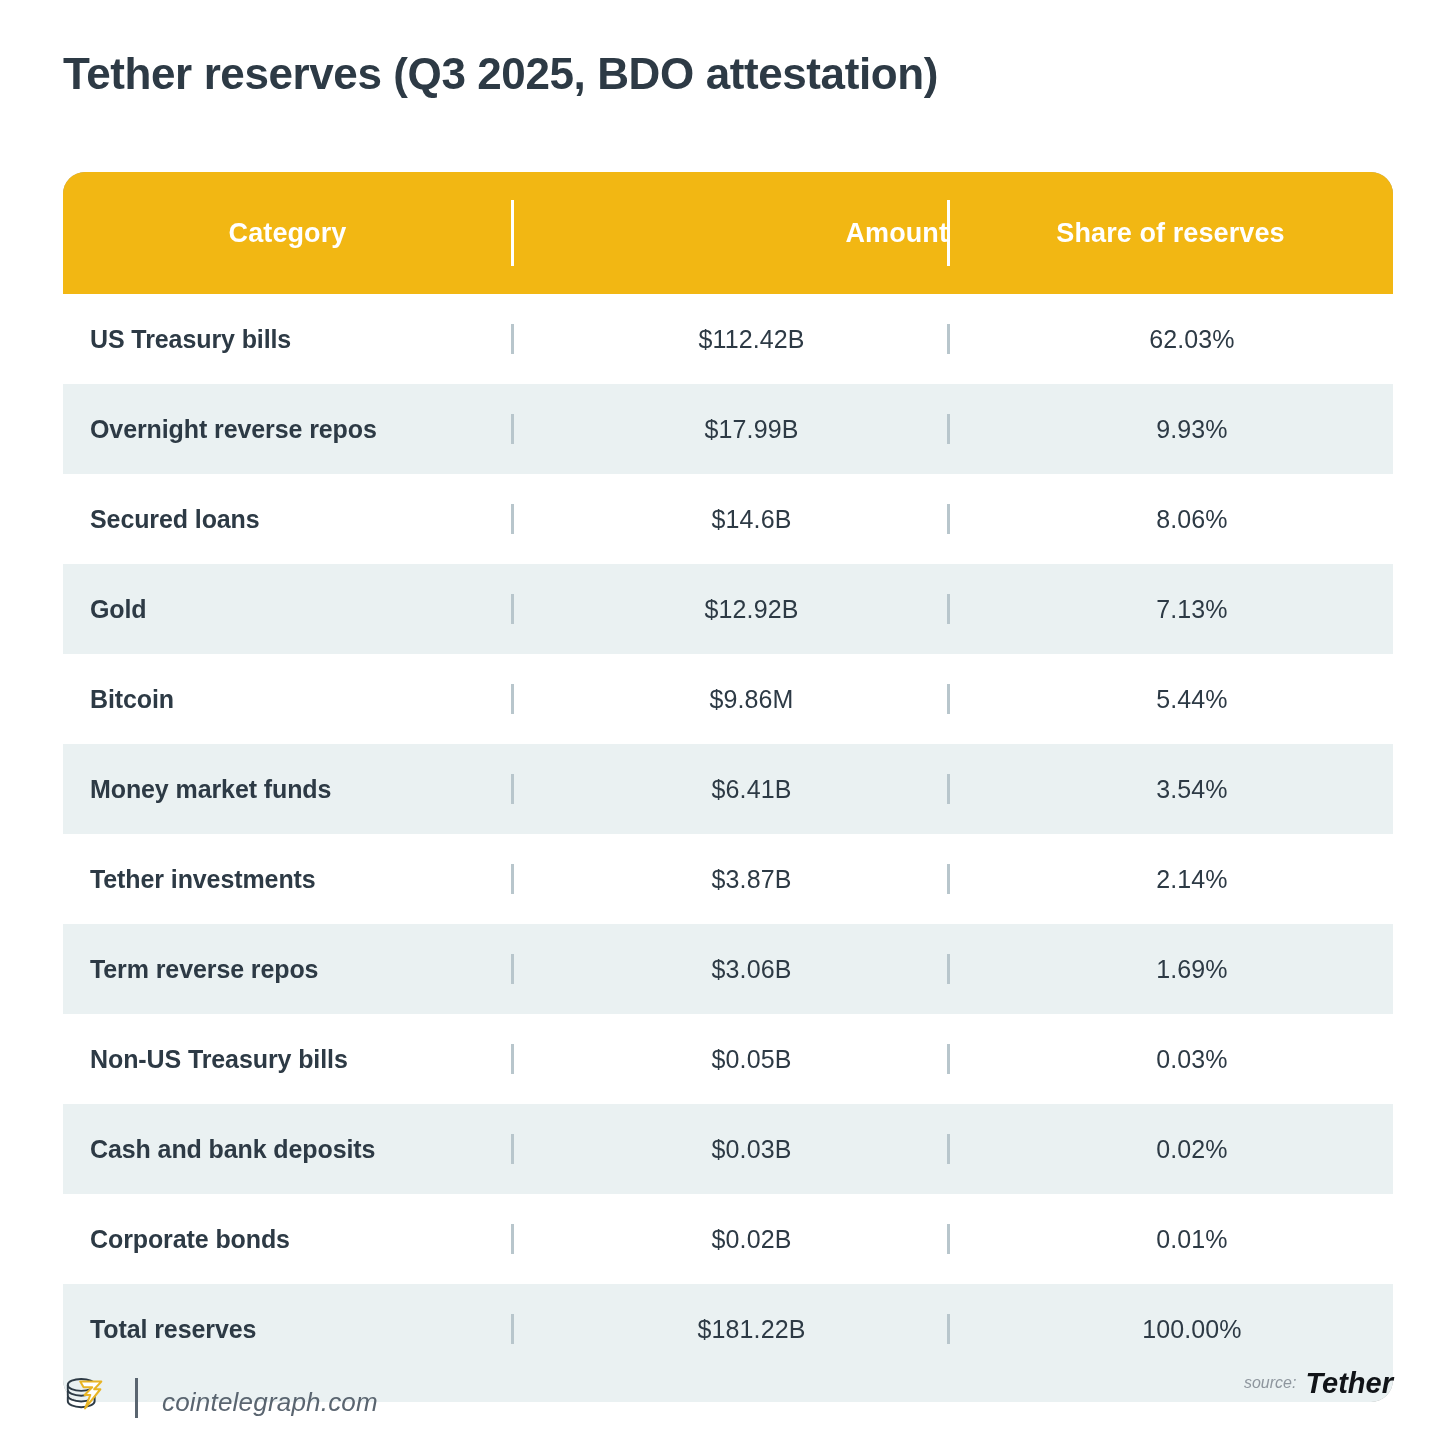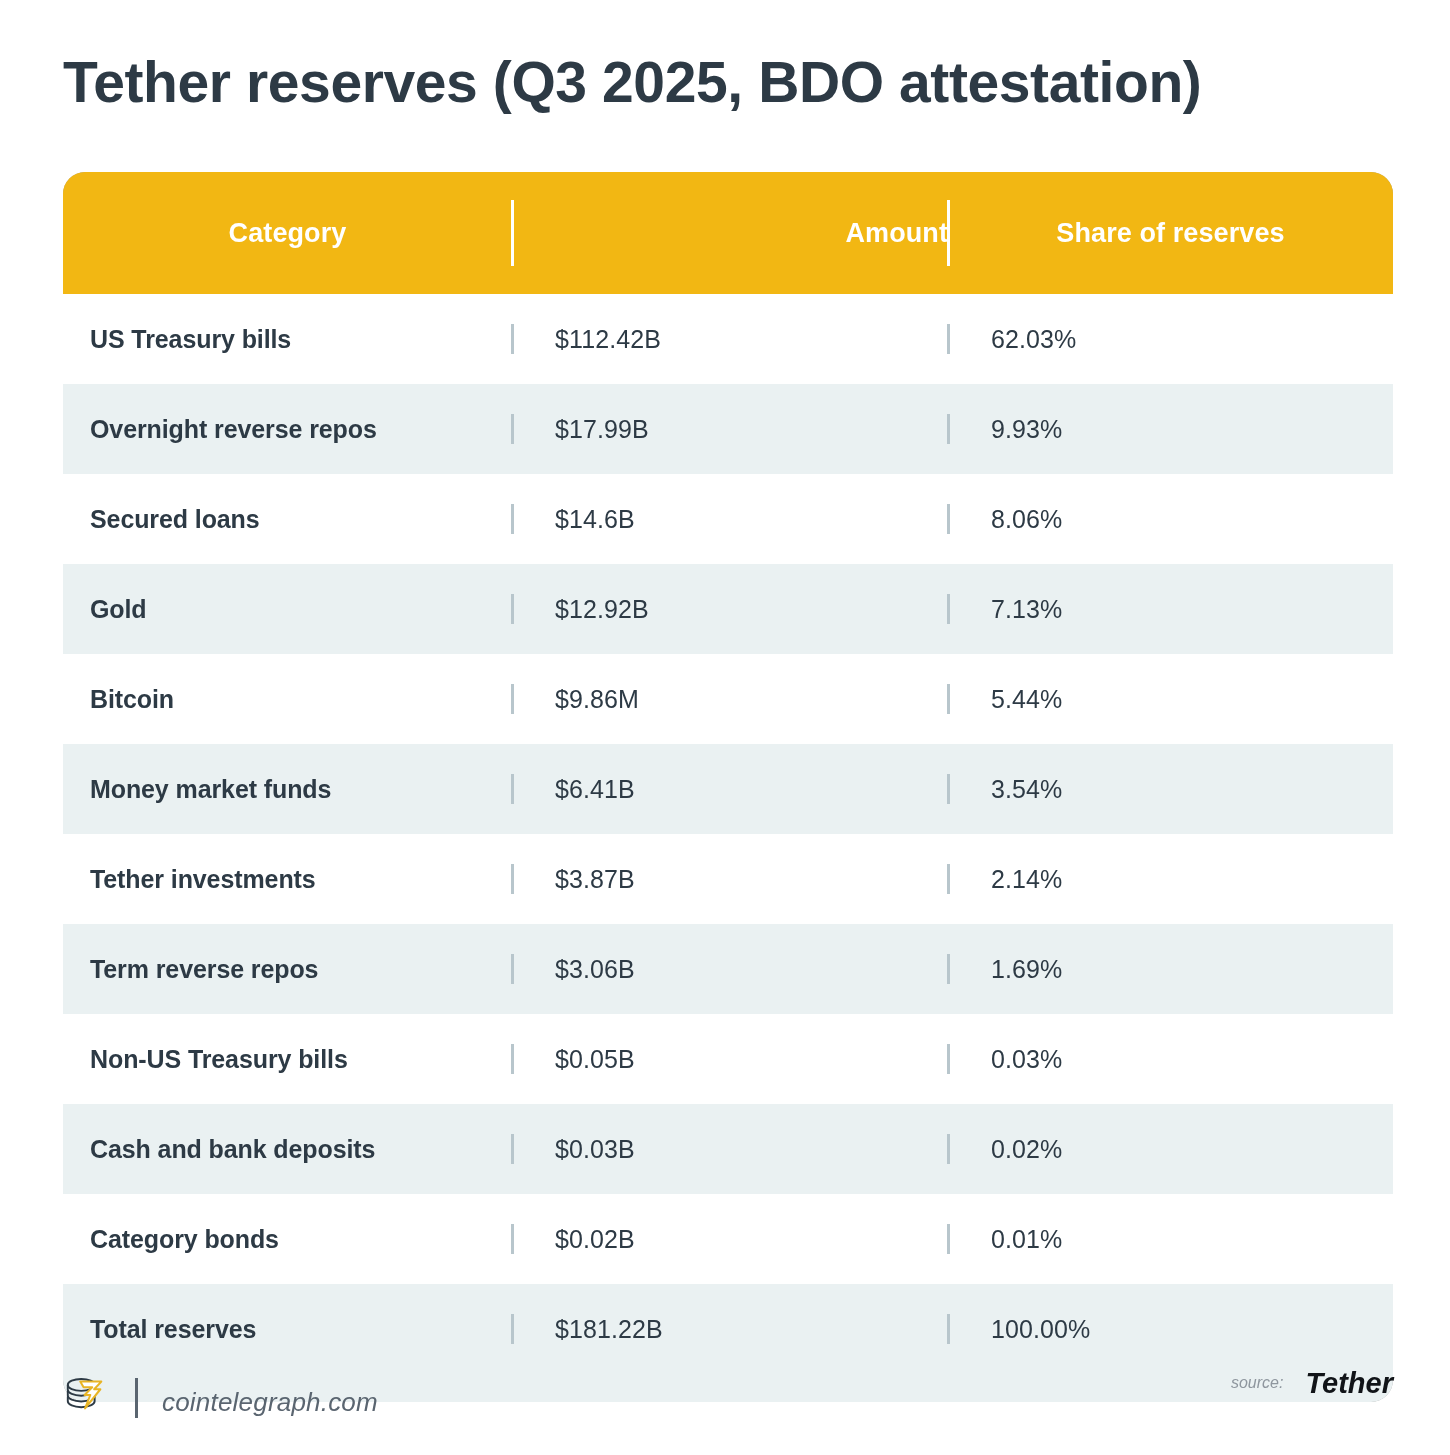--- a/index.html
+++ b/index.html
@@ -23,21 +23,21 @@
     position: relative;
     background: #ffffff;
   }
 
   
   .title {
     position: absolute;
     left: 63px;
     top: 48px;
     width: 1320px;
-    font-size: 57px;
+    font-size: 44px;
     font-weight: 700;
     letter-spacing: -0.4px;
     color: #2d3a45;
     line-height: 1.2;
   }
 
   
   .table {
     position: absolute;
     left: 63px;
@@ -102,20 +102,21 @@
   }
   .td.cat {
     font-weight: 700;
     text-align: left;
     padding-left: 27px;
     letter-spacing: -0.1px;
   }
   .td.amt,
   .td.share {
     font-weight: 400;
+    text-align: center;
     letter-spacing: 0.1px;
     padding-left: 43px;
   }
 
   .row-div {
     position: absolute;
     top: 50%;
     transform: translateY(-50%);
     width: 3px;
     height: 30px;
@@ -175,21 +176,21 @@
   .src-label {
     font-size: 16px;
     font-style: italic;
     color: #8e969e;
   }
   .src-name {
     font-size: 29px;
     font-style: italic;
     font-weight: 700;
     color: #111418;
-    margin-left: 22px;
+    margin-left: 9px;
   }
 </style>
 </head>
 <body>
 
 <div class="page">
 
   <div class="title">Tether reserves (Q3 2025, BDO attestation)</div>
 
   <div class="table">
@@ -267,21 +268,21 @@
           <div class="row-div d2"></div>
         </div>
         <div class="tr alt">
           <div class="td cat col-cat">Cash and bank deposits</div>
           <div class="td amt col-amt">$0.03B</div>
           <div class="td share col-share">0.02%</div>
           <div class="row-div d1"></div>
           <div class="row-div d2"></div>
         </div>
         <div class="tr">
-          <div class="td cat col-cat">Category bonds</div>
+          <div class="td cat col-cat">Corporate bonds</div>
           <div class="td amt col-amt">$0.02B</div>
           <div class="td share col-share">0.01%</div>
           <div class="row-div d1"></div>
           <div class="row-div d2"></div>
         </div>
         <div class="tr alt">
           <div class="td cat col-cat">Total reserves</div>
           <div class="td amt col-amt">$181.22B</div>
           <div class="td share col-share">100.00%</div>
           <div class="row-div d1"></div>

